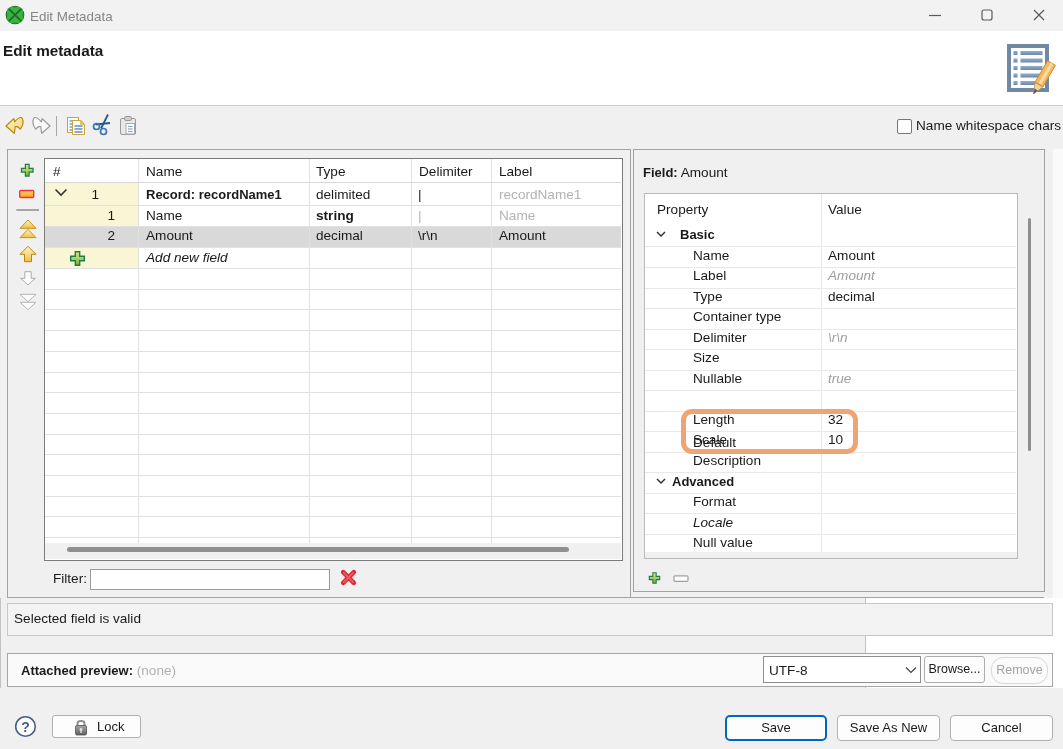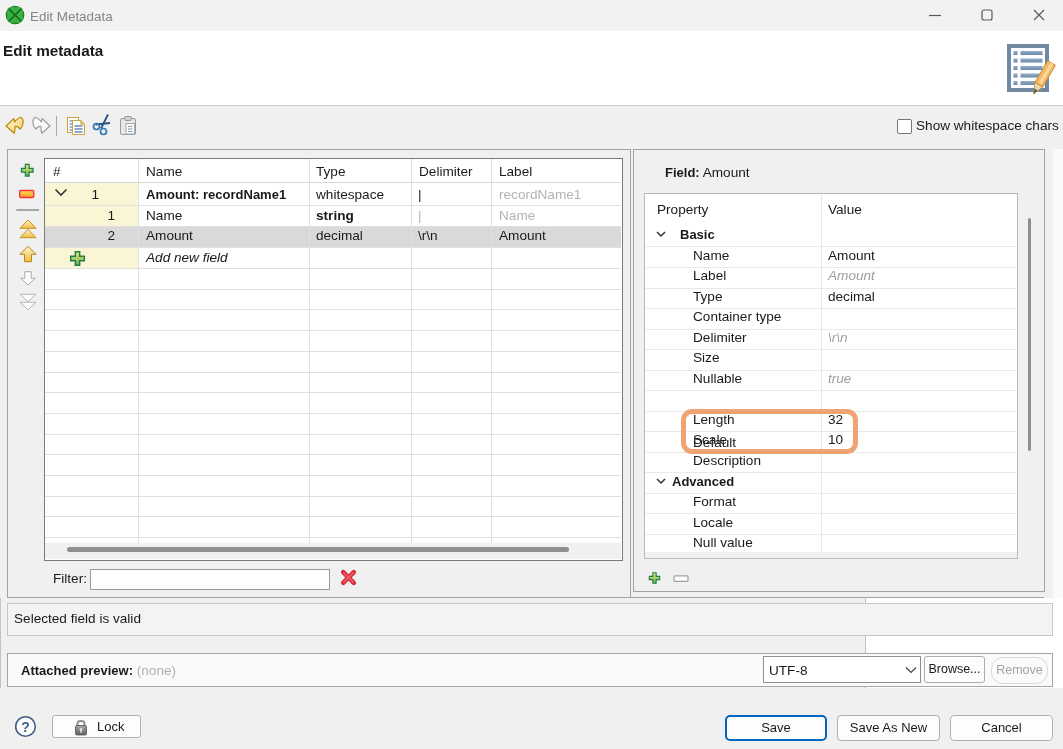--- a/index.html
+++ b/index.html
@@ -124,21 +124,21 @@
     <rect x="120.5" y="12.5" width="15" height="16" rx="1.5" fill="#e8e8e8" stroke="#9a9a9a"></rect>
     <rect x="124.5" y="10.5" width="7" height="4" rx="1.5" fill="#cfcfcf" stroke="#9a9a9a"></rect>
     <rect x="126" y="17.5" width="8.5" height="10.5" fill="#fff" stroke="#a8a8a8"></rect>
     <g stroke="#8fa5bd" stroke-width="1.2">
       <line x1="128" y1="20.5" x2="132.5" y2="20.5"></line>
         <line x1="128" y1="23" x2="132.5" y2="23"></line>
       <line x1="128" y1="25.5" x2="132.5" y2="25.5"></line>
     </g>
   </svg>
   <div class="ab" style="left:897px;top:119px;width:13px;height:13px;background:#fff;border:1px solid #767676;border-radius:2px;"></div>
-  <div class="txt" style="left:916px;top:117.5px;">Show whitespace chars</div>
+  <div class="txt" style="left:916px;top:117.5px;">Name whitespace chars</div>
 
   <div class="ab" style="left:0;top:149px;width:1063px;height:449px;background:#f0f0f0;"></div>
   <div class="ab" style="left:1053px;top:149px;width:10px;height:449px;background:#fafafa;"></div>
 
   <div class="ab" style="left:7px;top:149px;width:624px;height:449px;border:1px solid #a2a2a2;box-sizing:border-box;background:#f0f0f0;"></div>
   <svg class="ab" style="left:7px;top:149px;" width="40" height="260" viewBox="0 0 40 260">
     <use href="#plusicon" x="13" y="14" width="14.5" height="14.5"></use>
     <rect x="12.7" y="41.5" width="14" height="7" rx="1" fill="url(#orangegrad)" stroke="#f8323c" stroke-width="1.4"></rect>
     <line x1="9.3" y1="61" x2="32" y2="61" stroke="#757575" stroke-width="1.2"></line>
     <g stroke="#c8921a" fill="url(#goldarrow)" stroke-linejoin="round">
@@ -187,22 +187,22 @@
     <div class="txt" style="left:8px;top:5px;">#</div>
     <div class="txt" style="left:101px;top:5px;">Name</div>
     <div class="txt" style="left:271px;top:5px;">Type</div>
     <div class="txt" style="left:374px;top:5px;">Delimiter</div>
     <div class="txt" style="left:454px;top:5px;">Label</div>
 
     <svg class="ab" style="left:8px;top:26.5px;" width="16" height="13" viewBox="0 0 16 13">
         <path d="M2.5,3.5 L8,9 L13.5,3.5" fill="none" stroke="#333" stroke-width="1.6"></path>
       </svg>
     <div class="txt" style="left:34px;top:28px;width:20px;text-align:right;">1</div>
-    <div class="txt b" style="left:101px;top:28px;">Amount: recordName1</div>
-    <div class="txt" style="left:271px;top:28px;">whitespace</div>
+    <div class="txt b" style="left:101px;top:28px;">Record: recordName1</div>
+    <div class="txt" style="left:271px;top:28px;">delimited</div>
     <div class="txt" style="left:373px;top:28px;">|</div>
     <div class="txt gray" style="left:454px;top:28px;">recordName1</div>
 
     <div class="txt" style="left:50px;top:48.5px;width:20px;text-align:right;">1</div>
     <div class="txt" style="left:101px;top:48.5px;">Name</div>
     <div class="txt" style="left:271px;top:48.5px;font-weight:bold;">string</div>
     <div class="txt gray" style="left:373px;top:48.5px;">|</div>
     <div class="txt gray" style="left:454px;top:48.5px;">Name</div>
 
     <div class="txt" style="left:50px;top:69px;width:20px;text-align:right;">2</div>
@@ -222,21 +222,21 @@
 
   <div class="txt" style="left:53px;top:571px;">Filter:</div>
   <div class="ab" style="left:90px;top:569px;width:240px;height:21px;border:1px solid #9b9b9b;box-sizing:border-box;background:#fff;"></div>
   <svg class="ab" style="left:339px;top:568px;" width="19" height="19" viewBox="0 0 19 19">
     <path d="M4.2,4.2 L14.8,14.8 M14.8,4.2 L4.2,14.8" stroke="#d42a38" stroke-width="4.6" stroke-linecap="round"></path>
     <path d="M4.9,4.9 L14.1,14.1 M14.1,4.9 L4.9,14.1" stroke="#ee5a62" stroke-width="2" stroke-linecap="round"></path>
   </svg>
 
   <div class="ab" style="left:633px;top:149px;width:412px;height:443px;border:1px solid #a2a2a2;box-sizing:border-box;background:#f0f0f0;"></div>
   <div class="ab" style="left:7px;top:597px;width:1037px;height:1px;background:#a2a2a2;"></div>
-  <div class="txt" style="left:643px;top:165px;margin-left:22px;"><span class="b">Field:</span> Amount</div>
+  <div class="txt" style="left:643px;top:165px;"><span class="b">Field:</span> Amount</div>
   <div class="ab" id="proptable" style="left:644px;top:193px;width:374px;height:366px;border:1px solid #b9b9b9;box-sizing:border-box;background:#fff;overflow:hidden;">
     <div class="vline" style="left:176px;top:0;height:360px;background:#e6e6e6;"></div>
     <div class="txt" style="left:12px;top:8px;">Property</div>
     <div class="txt" style="left:183px;top:8px;text-align:center;">Value</div>
     <div class="hline" style="left:0;top:52.4px;width:371px;background:#e9e9e9;"></div>
     <div class="hline" style="left:0;top:72.9px;width:371px;background:#e9e9e9;"></div>
     <div class="hline" style="left:0;top:93.5px;width:371px;background:#e9e9e9;"></div>
     <div class="hline" style="left:0;top:114.0px;width:371px;background:#e9e9e9;"></div>
     <div class="hline" style="left:0;top:134.5px;width:371px;background:#e9e9e9;"></div>
     <div class="hline" style="left:0;top:155.1px;width:371px;background:#e9e9e9;"></div>
@@ -270,21 +270,21 @@
     <div class="txt" style="left:48px;top:217.9px;text-align:center;">Length</div>
     <div class="txt" style="left:183px;top:217.9px;">32</div>
     <div class="txt" style="left:48px;top:238.4px;">Scale</div>
     <div class="txt" style="left:183px;top:238.4px;">10</div>
     <div class="txt" style="left:48px;top:258.9px;">Description</div>
     <svg class="ab" style="left:10px;top:281.5px;" width="12" height="11" viewBox="0 0 12 11">
         <path d="M2,3 L6,7 L10,3" fill="none" stroke="#333" stroke-width="1.5"></path>
       </svg>
     <div class="txt b" style="left:27px;top:279.5px;">Advanced</div>
     <div class="txt" style="left:48px;top:300px;">Format</div>
-    <div class="txt" style="left:48px;top:320.5px;">Locale</div>
+    <div class="txt" style="left:48px;top:320.5px;font-style:italic;">Locale</div>
     <div class="txt" style="left:48px;top:341px;">Null value</div>
     <div class="ab" style="left:0;top:358px;width:372px;height:7px;background:#f0f0f0;"></div>
     <div class="ab" style="left:36px;top:214.5px;width:177px;height:45px;border:5px solid #f0a474;border-radius:11px;box-sizing:border-box;"></div>
   </div>
   <div class="ab" style="left:1028px;top:218px;width:3px;height:233px;background:#8f8f8f;border-radius:2px;"></div>
   <svg class="ab" style="left:646px;top:569px;" width="60" height="20" viewBox="0 0 60 20">
     <use href="#plusicon" x="2" y="2.5" width="13" height="13"></use>
     <rect x="28" y="6.8" width="14" height="5.5" rx="1" fill="#fdfdfd" stroke="#9f9f9f" stroke-width="1.2"></rect>
   </svg>
 

